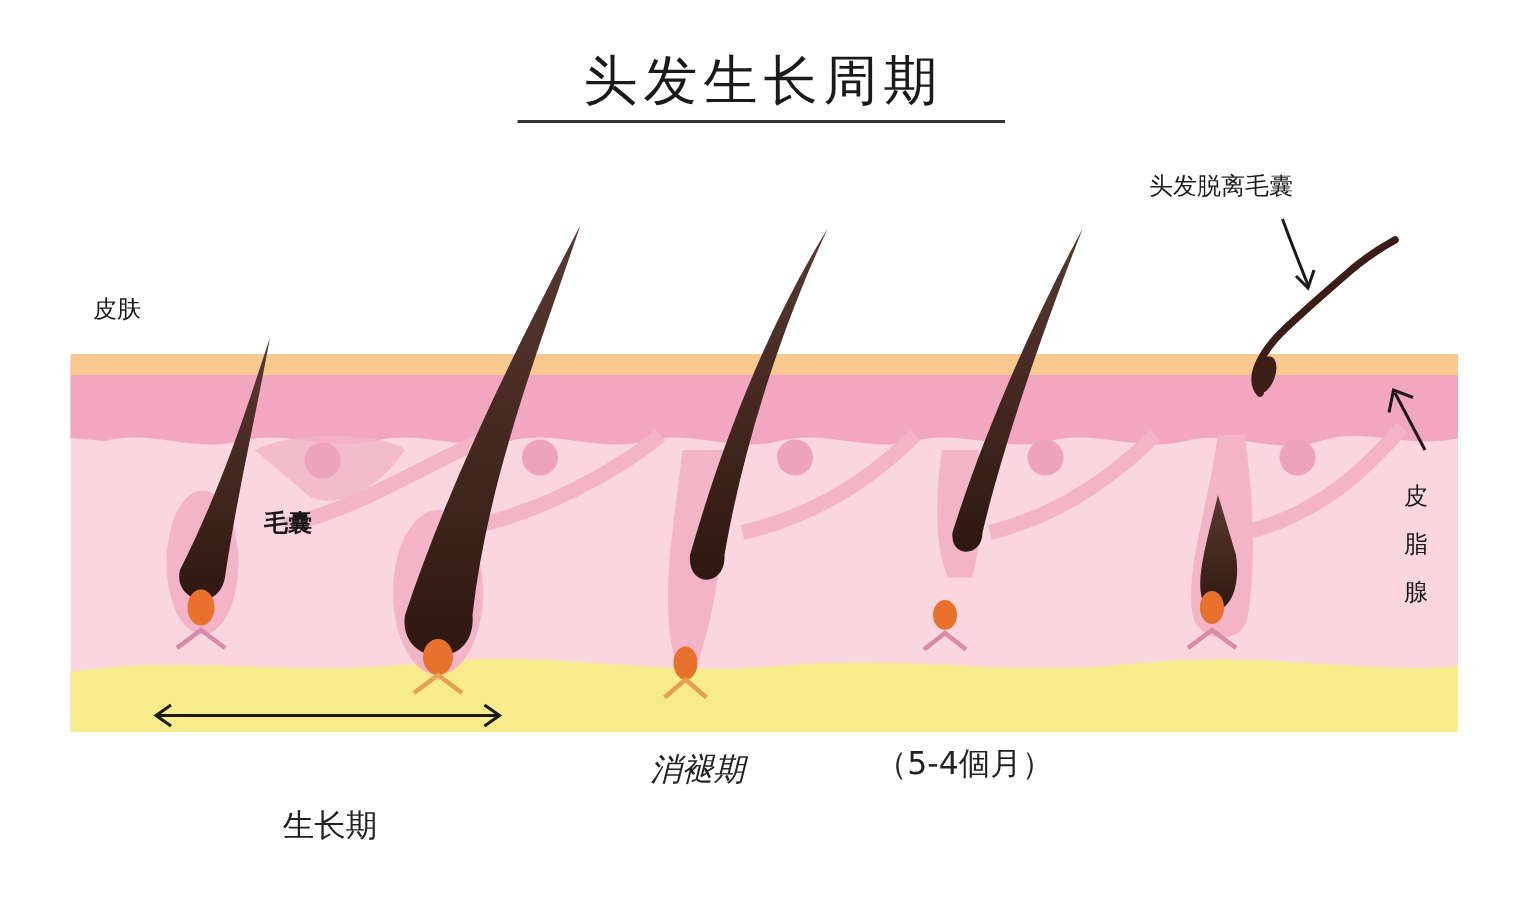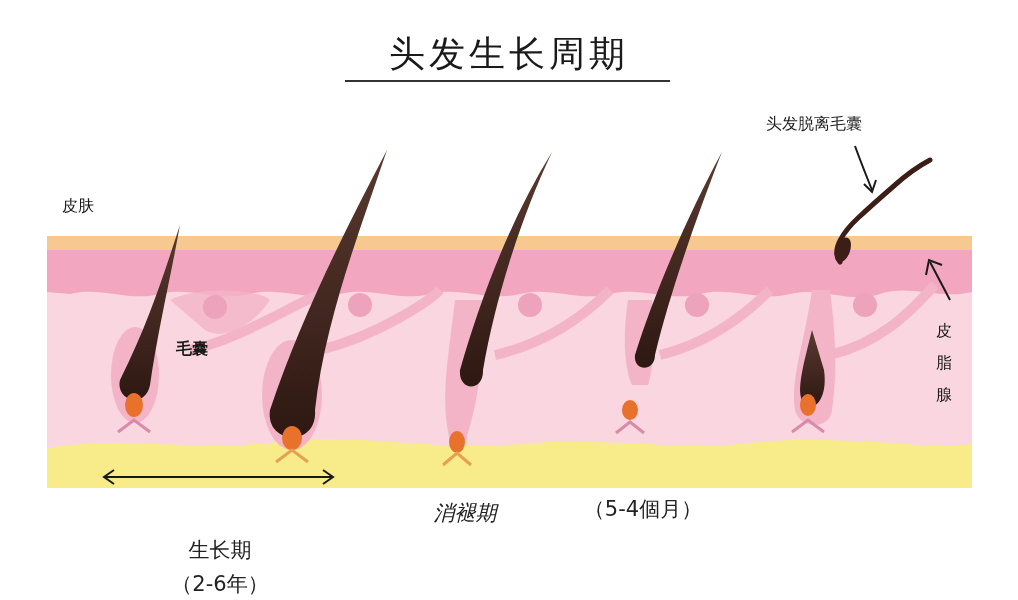--- a/index.html
+++ b/index.html
@@ -98,20 +98,19 @@
 <div class="abs lbl" style="left:176px;top:339px;font-weight:bold;">毛囊</div>
 <div class="abs lbl" style="left:766px;top:114px;">头发脱离毛囊</div>
 <div class="abs lbl" style="left:930px;top:315px;line-height:32px;width:28px;text-align:center;">
   <div>皮</div>
   <div>脂</div>
   <div>腺</div>
 </div>
 
 <div class="abs stage" style="left:140px;top:515px;width:160px;margin-top:18px;">
   <div>生长期</div>
-  <div>（2-6年）</div>
 </div>
 <div class="abs stage" style="left:380px;top:496px;width:170px;font-style:italic;">
   <div>消褪期</div>
 </div>
 <div class="abs stage" style="left:558px;top:492px;width:170px;">
   <div>（5-4個月）</div>
 </div>
 
 </body></html>

